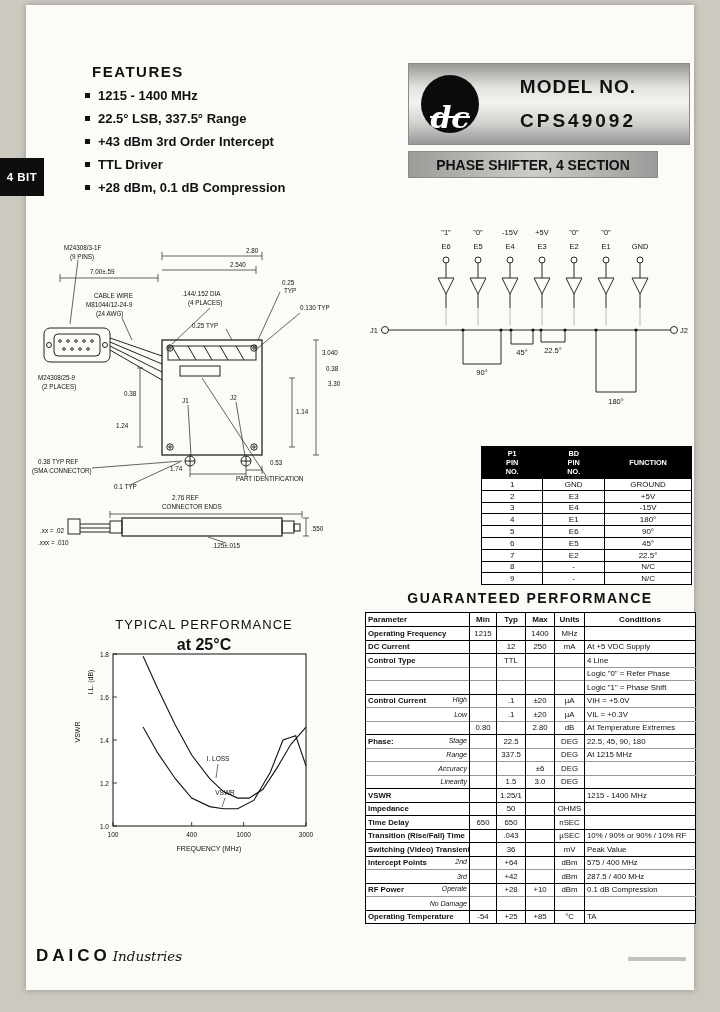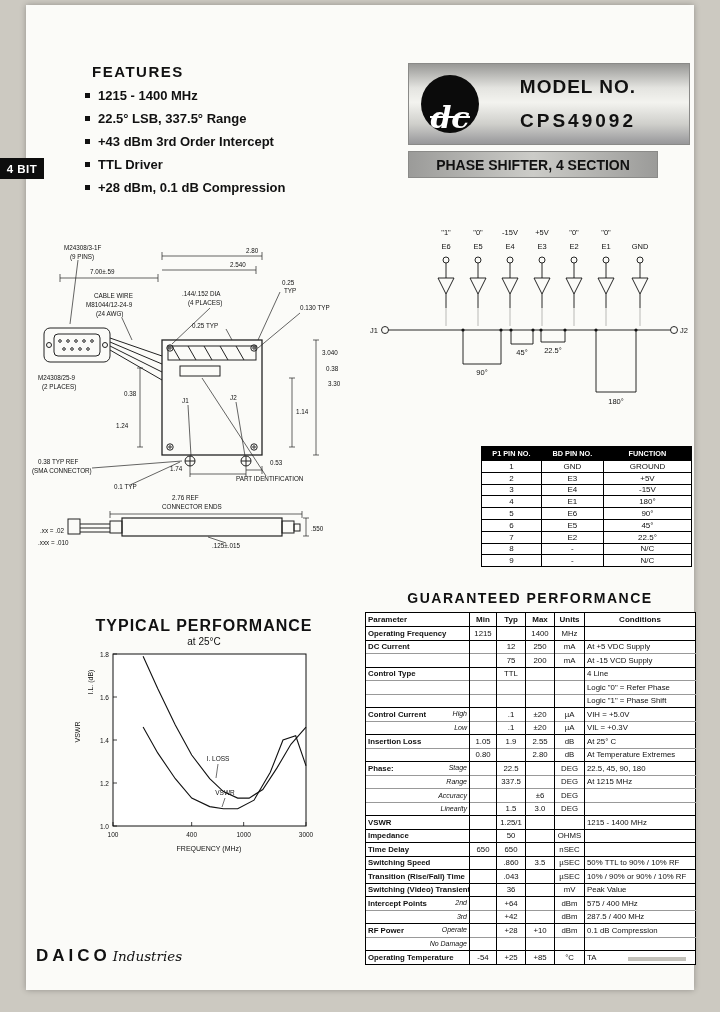--- a/index.html
+++ b/index.html
@@ -2,21 +2,21 @@
 <html><head>
 <meta charset="utf-8">
 <style>
   html,body{margin:0;padding:0}
   body{width:720px;height:1012px;position:relative;background:#ccc9c1;
        font-family:"Liberation Sans",sans-serif;color:#111;overflow:hidden}
   .abs{position:absolute}
   .page{position:absolute;left:26px;top:5px;width:668px;height:985px;background:#fbfbf8;
         box-shadow:0 0 6px rgba(0,0,0,.28)}
   
-  .bit{position:absolute;left:0;top:158px;width:44px;height:21px;background:#0d0d0d;color:#fff;
+  .bit{position:absolute;left:0;top:158px;width:44px;height:38px;background:#0d0d0d;color:#fff;
        font-weight:bold;font-size:11.5px;display:flex;align-items:center;justify-content:center;letter-spacing:.5px}
   
   .features{left:85px;top:56px;width:300px}
   .features h1{margin:7px;font-size:15px;letter-spacing:1.5px}
   .feat{display:flex;align-items:center;gap:8px;margin-top:8px;font-size:13px;font-weight:bold}
   .sq{width:5px;height:5px;background:#111;flex:none}
   
   .modelbox{left:408px;top:63px;width:282px;height:82px;box-sizing:border-box;
     background:linear-gradient(180deg,#989896,#e4e4e0 30%,#f3f3ef 48%,#cfcfcb 75%,#97979a);
     display:flex;align-items:center;padding:0 12px;border:1px solid #8a8a88}
@@ -34,37 +34,37 @@
   .mt{font-size:6.3px;fill:#111}
   .st{font-size:7.5px;fill:#111}
   .stb{font-size:7.5px;fill:#111}
   .al{font-size:7px;fill:#111}
   .sl{font-size:6.5px;fill:#111}
   .tick{font-size:6.5px;fill:#111}
   .axl{stroke:#111;stroke-width:.8}
   .curve{fill:none;stroke:#111;stroke-width:1.1}
   
   .pint{border-collapse:collapse;background:#fff;border:1.5px solid #000}
-  .pint th{background:#000;color:#fff;font-size:7.3px;padding:2px 3px;border:1px solid #000}
+  .pint th{background:#000;color:#fff;font-size:7.3px;padding:2px 19px;border:1px solid #000}
   .pint td{font-size:8px;text-align:center;border:1px solid #000;height:10.8px;padding:0 3px}
   
   .gp-title{left:365px;top:590px;width:330px;text-align:center;font-weight:bold;font-size:14px;letter-spacing:1.5px}
   .perf{border-collapse:collapse;width:330px;table-layout:fixed;border:1.5px solid #000;background:#fff}
   .perf th{font-size:8px;padding:2px 2px;border-bottom:1.4px solid #000;border-left:1px solid #000;text-align:center}
   .perf th.l{text-align:left}
   .perf td{height:12.5px;padding:0 2px;border-left:1px solid #000;font-size:7.8px;white-space:nowrap;overflow:hidden}
   .perf tr td{border-top:.5px solid #999}
   .perf tr.grp td{border-top:1.2px solid #000}
   .cp .pn{font-weight:bold}
   .cp .ps{font-style:italic;float:right;font-size:7px}
   .cv{text-align:center}
   .cc{font-size:7px}
   
-  .tp-title{left:70px;top:617px;width:268px;text-align:center;font-weight:bold;font-size:16px;letter-spacing:1px}
-  .tp-sub{left:70px;top:636px;width:268px;text-align:center;font-weight:normal;font-size:10px}
+  .tp-title{left:70px;top:617px;width:268px;text-align:center;font-weight:normal;font-size:13px;letter-spacing:1px}
+  .tp-sub{left:70px;top:636px;width:268px;text-align:center;font-weight:bold;font-size:16px}
   
   .footer{left:36px;top:946px;display:flex;align-items:baseline}
   .brand{font-size:17px;font-weight:bold;letter-spacing:4px}
   .brand2{font-family:"DejaVu Serif",serif;font-style:italic;font-size:13.5px;margin-left:2px}
   .smudge{left:628px;top:957px;width:58px;height:4px;background:#c3c1ba}
 </style>
 </head>
 <body>
 
 <div class="page"></div>
@@ -418,28 +418,20 @@
         <td class="cc"></td>
       </tr>
       <tr class="grp">
         <td class="cp"><span class="pn">DC Current</span></td>
         <td class="cv"></td>
         <td class="cv">12</td>
         <td class="cv">250</td>
         <td class="cv">mA</td>
         <td class="cc">At +5 VDC Supply</td>
       </tr>
-      <tr>
-        <td class="cp"></td>
-        <td class="cv"></td>
-        <td class="cv">75</td>
-        <td class="cv">200</td>
-        <td class="cv">mA</td>
-        <td class="cc">At -15 VCD Supply</td>
-      </tr>
       <tr class="grp">
         <td class="cp"><span class="pn">Control Type</span></td>
         <td class="cv"></td>
         <td class="cv">TTL</td>
         <td class="cv"></td>
         <td class="cv"></td>
         <td class="cc">4 Line</td>
       </tr>
       <tr>
         <td class="cp"></td>
@@ -468,28 +460,20 @@
       <tr>
         <td class="cp">
           <span class="ps">Low</span>
         </td>
         <td class="cv"></td>
         <td class="cv">.1</td>
         <td class="cv">±20</td>
         <td class="cv">µA</td>
         <td class="cc">VIL = +0.3V</td>
       </tr>
-      <tr class="grp">
-        <td class="cp"><span class="pn">Insertion Loss</span></td>
-        <td class="cv">1.05</td>
-        <td class="cv">1.9</td>
-        <td class="cv">2.55</td>
-        <td class="cv">dB</td>
-        <td class="cc">At 25° C</td>
-      </tr>
       <tr>
         <td class="cp"></td>
         <td class="cv">0.80</td>
         <td class="cv"></td>
         <td class="cv">2.80</td>
         <td class="cv">dB</td>
         <td class="cc">At Temperature Extremes</td>
       </tr>
       <tr class="grp">
         <td class="cp"><span class="pn">Phase:</span><span class="ps">Stage</span></td>
@@ -545,28 +529,20 @@
         <td class="cv">OHMS</td>
         <td class="cc"></td>
       </tr>
       <tr class="grp">
         <td class="cp"><span class="pn">Time Delay</span></td>
         <td class="cv">650</td>
         <td class="cv">650</td>
         <td class="cv"></td>
         <td class="cv">nSEC</td>
         <td class="cc"></td>
-      </tr>
-      <tr class="grp">
-        <td class="cp"><span class="pn">Switching Speed</span></td>
-        <td class="cv"></td>
-        <td class="cv">.860</td>
-        <td class="cv">3.5</td>
-        <td class="cv">µSEC</td>
-        <td class="cc">50% TTL to 90% / 10% RF</td>
       </tr>
       <tr class="grp">
         <td class="cp"><span class="pn">Transition (Rise/Fall) Time</span></td>
         <td class="cv"></td>
         <td class="cv">.043</td>
         <td class="cv"></td>
         <td class="cv">µSEC</td>
         <td class="cc">10% / 90% or 90% / 10% RF</td>
       </tr>
       <tr class="grp">

